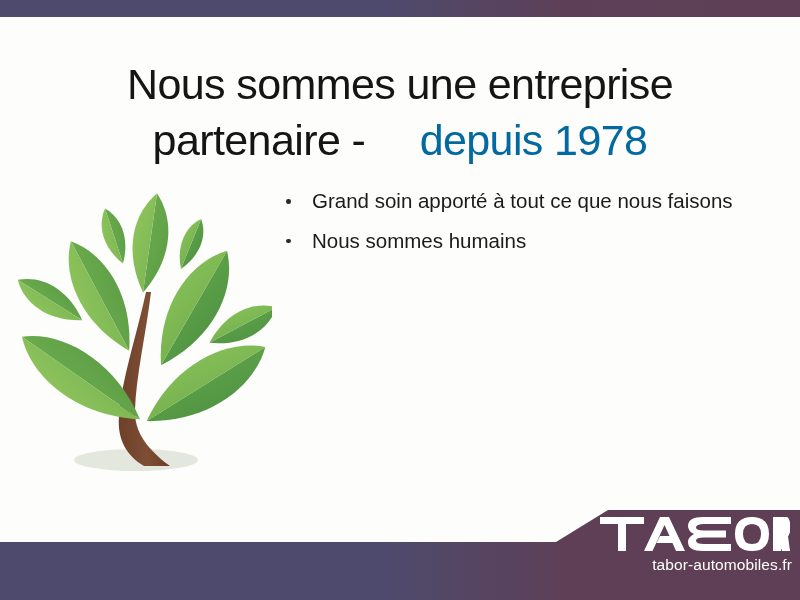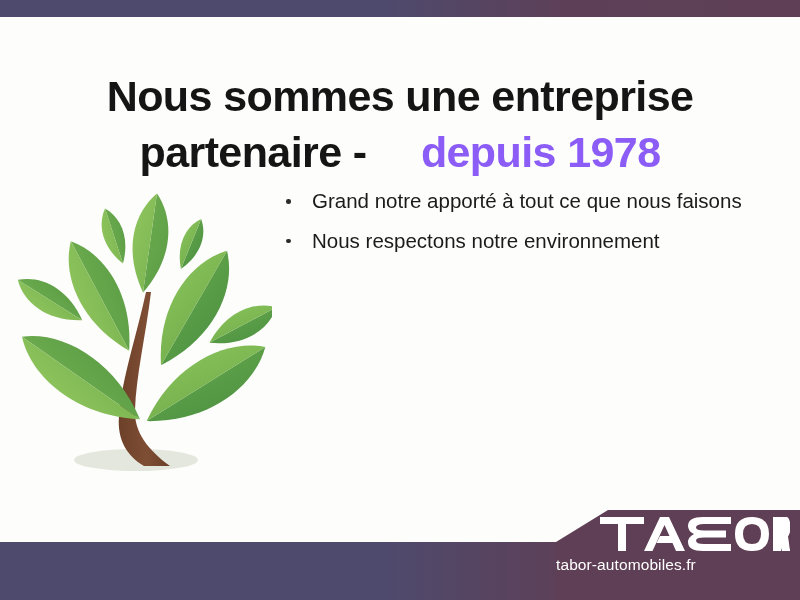--- a/index.html
+++ b/index.html
@@ -47,43 +47,43 @@
     left: 44px;
     top: 7px;
     width: 190px;
     height: 34px;
   }
   #logo-tagline {
     position: absolute;
     left: 0;
     top: 46px;
     width: 244px;
-    text-align: left;
+    text-align: right;
     padding-right: 8px;
     box-sizing: border-box;
     color: #ffffff;
     font-size: 15.5px;
     letter-spacing: .1px;
     font-family: "Liberation Sans", sans-serif;
   }
 
   
   #title {
     position: absolute;
     left: 40px;
-    top: 40px;
+    top: 28px;
     width: 720px;
     text-align: center;
     font-size: 43px;
-    font-weight: bold;
+    font-weight: normal;
     line-height: 1.30;
     letter-spacing: -0.6px;
     color: #151515;
   }
-  #title-accent { color: #8b5cf6; margin-left: 43px; }
+  #title-accent { color: #0369a1; margin-left: 43px; }
 
   
   #bullets {
     position: absolute;
     left: 283px;
     top: 190px;
     width: 500px;
     list-style: none;
     margin: 0;
     padding: 0;
@@ -199,22 +199,22 @@
       <path d="M0 -72 C -28 -42, -34 18, 0 72 Z" fill="url(#lf1a)"></path>
     </g>
 
     <g transform="translate(188,196) rotate(58)">
       <path d="M0 -70 C 28 -40, 34 18, 0 70 Z" fill="url(#lf2b)"></path>
       <path d="M0 -70 C -28 -40, -34 18, 0 70 Z" fill="url(#lf2a)"></path>
     </g>
   </svg>
 
   <ul id="bullets">
-    <li>Grand notre apporté à tout ce que nous faisons</li>
-    <li>Nous respectons notre environnement</li>
+    <li>Grand soin apporté à tout ce que nous faisons</li>
+    <li>Nous sommes humains</li>
   </ul>
 
   <div id="bottom-bar" class="bar"></div>
 
   <div id="logo-panel">
     <svg id="logo-mark" viewBox="0 0 190 34">
 
       <path fill="#ffffff" d="M0 0 H44 V7 H26 V34 H18 V7 H0 Z"></path>
       <path fill="#ffffff" d="M44 34 L60 0 H69 L85 34 H76 L72.5 26 H56.5 L60 19 H69.5 L64.5 8 L52.5 34 Z"></path>
 

